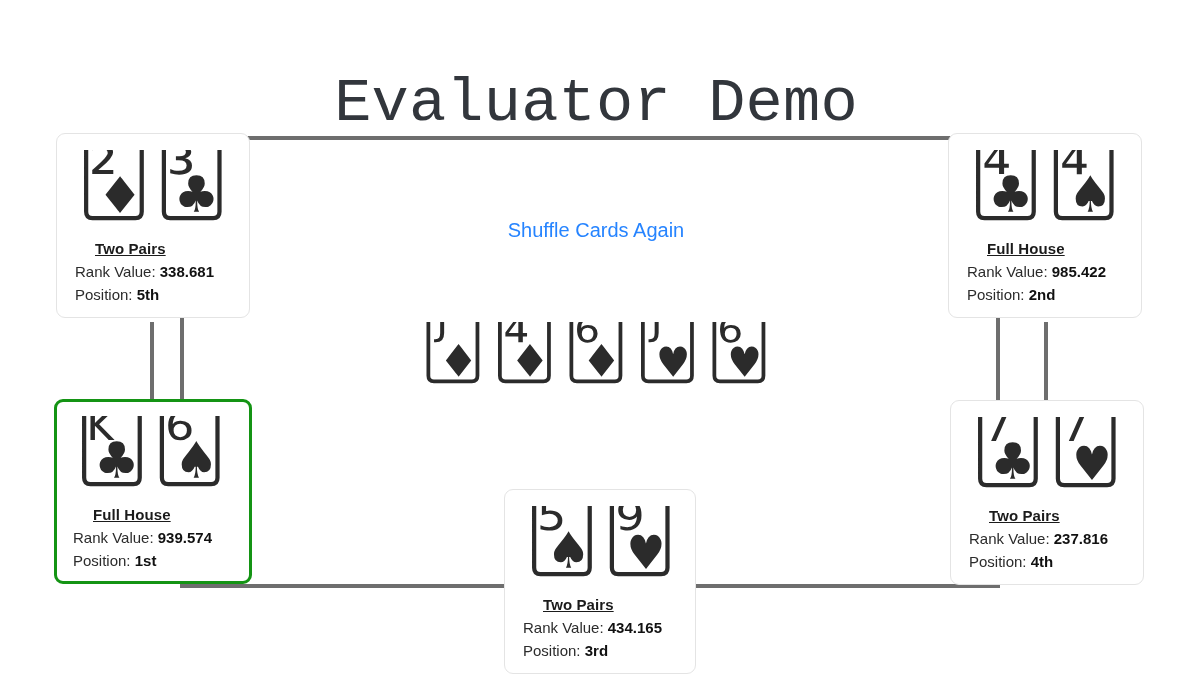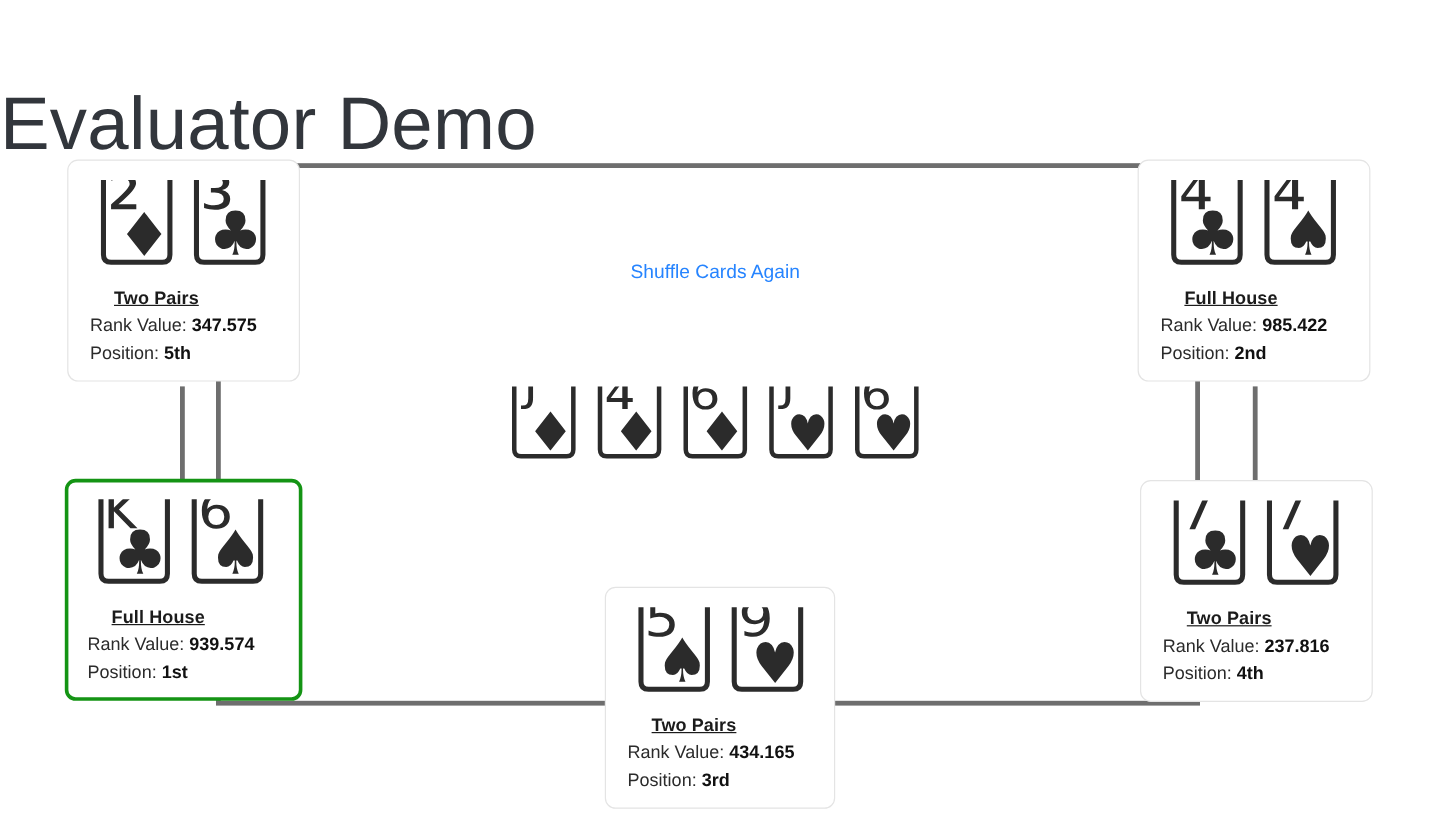--- a/index.html
+++ b/index.html
@@ -16,26 +16,28 @@
     overflow: hidden;
     position: relative;
   }
 
   
   .page-title {
     position: absolute;
     top: 28px;
     left: 0;
     width: 1192px;
+    text-align: center;
     font-size: 62px;
     font-weight: 300;
     letter-spacing: 0.2px;
     color: #32363c;
     line-height: 1.1;
     white-space: nowrap;
+    font-family: Liberation Mono, monospace;
   }
 
   
   .table-frame {
     position: absolute;
     left: 180px;
     top: 136px;
     width: 820px;
     height: 452px;
     border: 4px solid #6e6e6e;
@@ -61,21 +63,21 @@
     z-index: 1;
   }
 
   
   .shuffle-link {
     position: absolute;
     top: 219px;
     left: 0;
     width: 1192px;
     text-align: center;
-    font-size: 16px;
+    font-size: 20px;
     color: #2684ff;
     text-decoration: none;
     cursor: pointer;
     z-index: 6;
   }
 
   
   .community {
     position: absolute;
     top: 322px;
@@ -164,21 +166,21 @@
     <span class="card">🂻</span>
     <span class="card">🂶</span>
   </div>
 
 <div class="panel" id="panel-p5">
     <div class="hand">
       <span class="card">🃂</span>
       <span class="card">🃓</span>
     </div>
     <div class="hand-name">Two Pairs</div>
-    <div class="stat"><span>Rank Value:</span> <b>347.575</b></div>
+    <div class="stat"><span>Rank Value:</span> <b>338.681</b></div>
     <div class="stat"><span>Position:</span> <b>5th</b></div>
   </div>
 <div class="panel winner" id="panel-p1">
     <div class="hand">
       <span class="card">🃞</span>
       <span class="card">🂦</span>
     </div>
     <div class="hand-name">Full House</div>
     <div class="stat"><span>Rank Value:</span> <b>939.574</b></div>
     <div class="stat"><span>Position:</span> <b>1st</b></div>

